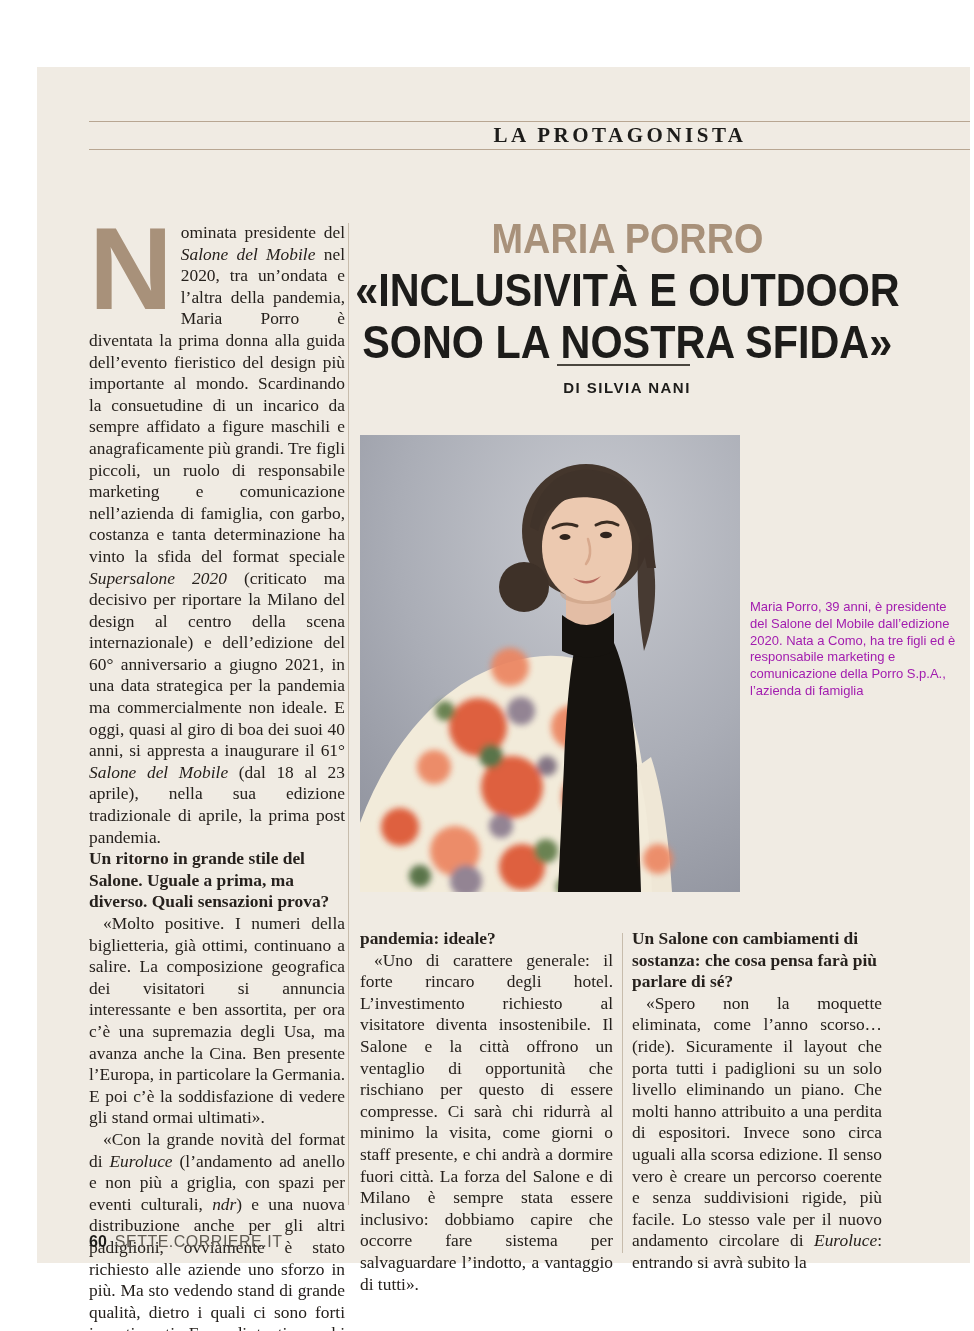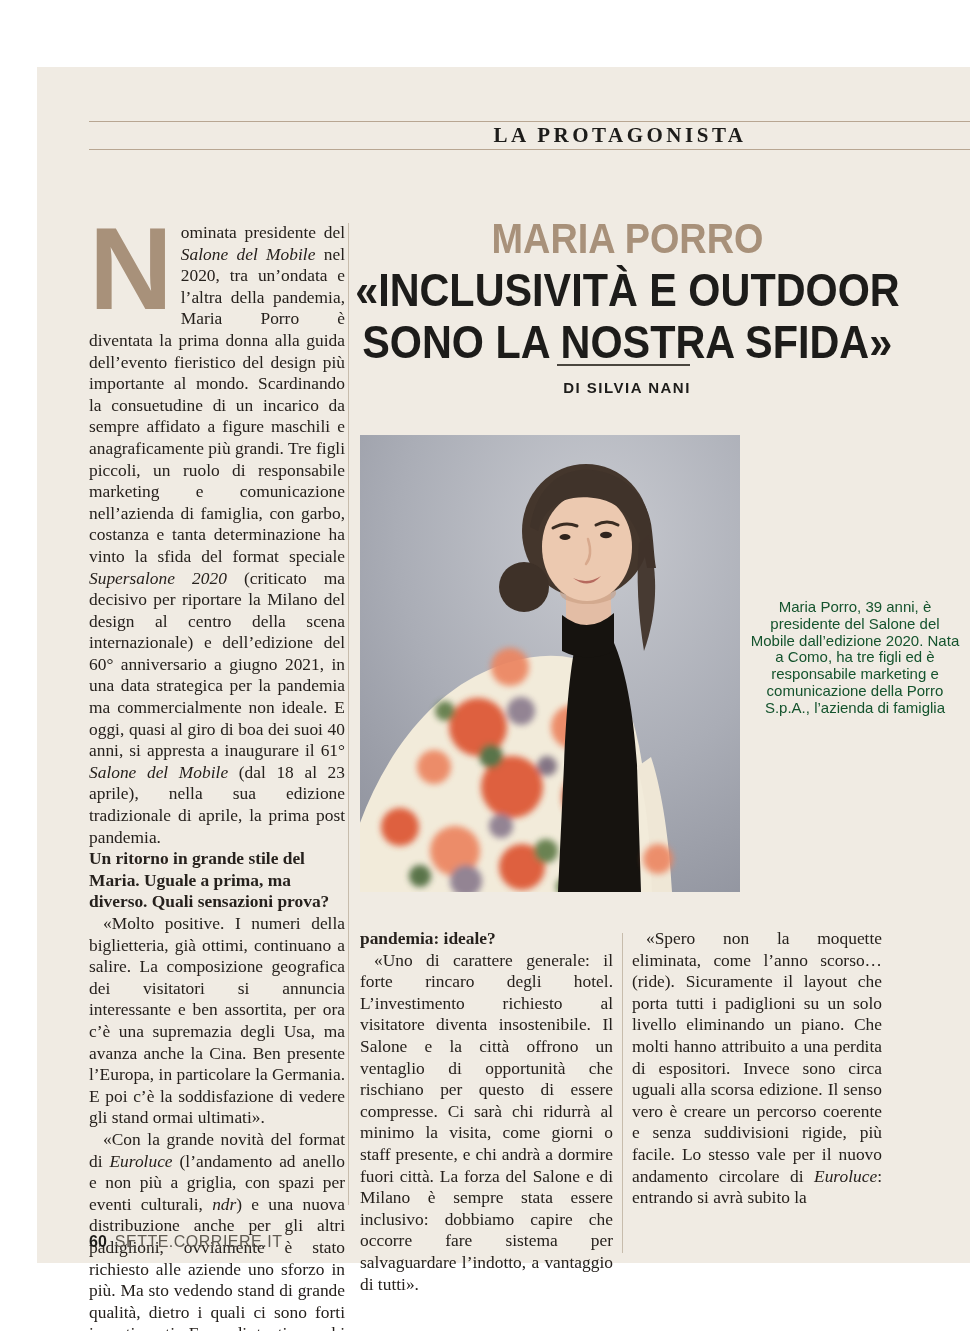--- a/index.html
+++ b/index.html
@@ -44,23 +44,23 @@
     margin:6px 10px 0 0; letter-spacing:-2px;
   }
   .vrule { position:absolute; width:1px; background:#c7bcac; }
   #vrule-left { left:311px; top:156px; height:982px; }
   #vrule-bottom { left:585px; top:866px; height:320px; }
 
   #photo { position:absolute; left:323px; top:368px; width:380px; height:457px; }
   #photo svg { display:block; }
 
   #caption {
-    position:absolute; left:713px; top:532px; width:210px; text-align:center;
-    font-family:"Liberation Sans", sans-serif; font-size:15px; line-height:16.8px;
-    color:#14532d;
+    position:absolute; left:713px; top:532px; width:210px; text-align:left;
+    font-family:"Liberation Sans", sans-serif; font-size:13px; line-height:16.8px;
+    color:#a21caf;
   }
   #footer {
     position:absolute; left:52px; top:1166px; font-family:Liberation Sans, sans-serif;
     font-size:16px; letter-spacing:0.5px; color:#5f5a52;
   }
   #footer b { color:#1d1c1a; margin-right:8px; letter-spacing:0; }
 </style>
 </head>
 <body>
 
@@ -81,32 +81,33 @@
     <div class="byline-rule"></div>
     <div class="byline">DI SILVIA NANI</div>
 
     <div class="vrule" id="vrule-left"></div>
     <div class="vrule" id="vrule-bottom"></div>
 
     <div class="col" id="col-left">
       <p class="first-p">
         <span class="dropcap">N</span><span>ominata presidente del </span><i>Salone del Mobile</i><span> nel 2020, tra un’ondata e l’altra della pandemia, Maria Porro è diventata la prima donna alla guida dell’evento fieristico del design più importante al mondo. Scardinando la consuetudine di un incarico da sempre affidato a figure maschili e anagraficamente più grandi. Tre figli piccoli, un ruolo di responsabile marketing e comunicazione nell’azienda di famiglia, con garbo, costanza e tanta determinazione ha vinto la sfida del format speciale </span><i>Supersalone 2020</i><span> (criticato ma decisivo per riportare la Milano del design al centro della scena internazionale) e dell’edizione del 60° anniversario a giugno 2021, in una data strategica per la pandemia ma commercialmente non ideale. E oggi, quasi al giro di boa dei suoi 40 anni, si appresta a inaugurare il 61° </span><i>Salone del Mobile</i><span> (dal 18 al 23 aprile), nella sua edizione tradizionale di aprile, la prima post pandemia.</span>
       </p>
-      <p class="q">Un ritorno in grande stile del Maria. Uguale a prima, ma diverso. Quali sensazioni prova?</p>
+      <p class="q">Un ritorno in grande stile del Salone. Uguale a prima, ma diverso. Quali sensazioni prova?</p>
       <p class="ans">«Molto positive. I numeri della biglietteria, già ottimi, continuano a salire. La composizione geografica dei visitatori si annuncia interessante e ben assortita, per ora c’è una supremazia degli Usa, ma avanza anche la Cina. Ben presente l’Europa, in particolare la Germania. E poi c’è la soddisfazione di vedere gli stand ormai ultimati».</p>
       <p class="ans"><span>«Con la grande novità del format di </span><i>Euroluce</i><span> (l’andamento ad anello e non più a griglia, con spazi per eventi culturali, </span><i>ndr</i><span>) e una nuova distribuzione anche per gli altri padiglioni, ovviamente è stato richiesto alle aziende uno sforzo in più. Ma sto vedendo stand di grande qualità, dietro i quali ci sono forti investimenti. E so di tanti marchi che faranno eventi all’interno della fiera. Questo indica che c’è molta fiducia».</span></p>
 
     </div>
 
     <div class="col" id="col-middle">
       <p class="q">pandemia: ideale?</p>
       <p class="ans">«Uno di carattere generale: il forte rincaro degli hotel. L’investimento richiesto al visitatore diventa insostenibile. Il Salone e la città offrono un ventaglio di opportunità che rischiano per questo di essere compresse. Ci sarà chi ridurrà al minimo la visita, come giorni o staff presente, e chi andrà a dormire fuori città. La forza del Salone e di Milano è sempre stata essere inclusivo: dobbiamo capire che occorre fare sistema per salvaguardare l’indotto, a vantaggio di tutti».</p>
     </div>
 
     <div class="col" id="col-right">
+      <p class="q">Un Salone con cambiamenti di sostanza: che cosa pensa farà più parlare di sé?</p>
       <p class="ans"><span>«Spero non la moquette eliminata, come l’anno scorso… (ride). Sicuramente il layout che porta tutti i padiglioni su un solo livello eliminando un piano. Che molti hanno attribuito a una perdita di espositori. Invece sono circa uguali alla scorsa edizione. Il senso vero è creare un percorso coerente e senza suddivisioni rigide, più facile. Lo stesso vale per il nuovo andamento circolare di </span><i>Euroluce</i><span>: entrando si avrà subito la</span></p>
     </div>
 
     <div id="photo">
       <svg width="380" height="457" viewBox="0 0 380 457" xmlns="http://www.w3.org/2000/svg">
         <defs>
           <radialGradient id="bgGrad" cx="62%" cy="22%" r="95%">
             <stop offset="0%" stop-color="#c8cad0"></stop>
             <stop offset="55%" stop-color="#aaadb6"></stop>
             <stop offset="100%" stop-color="#8e919c"></stop>

